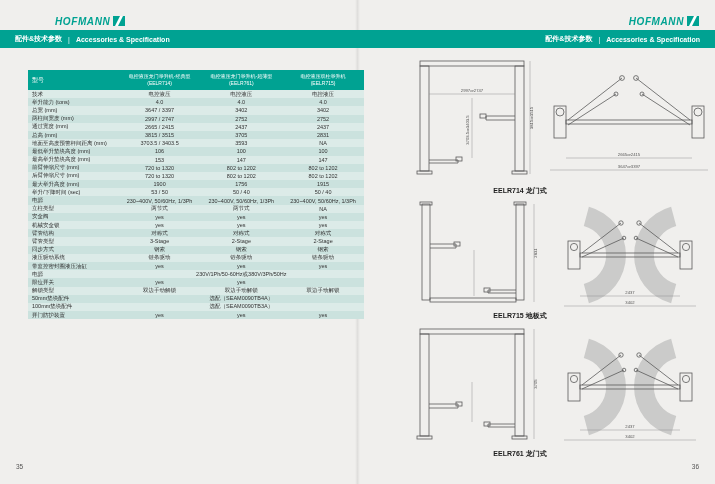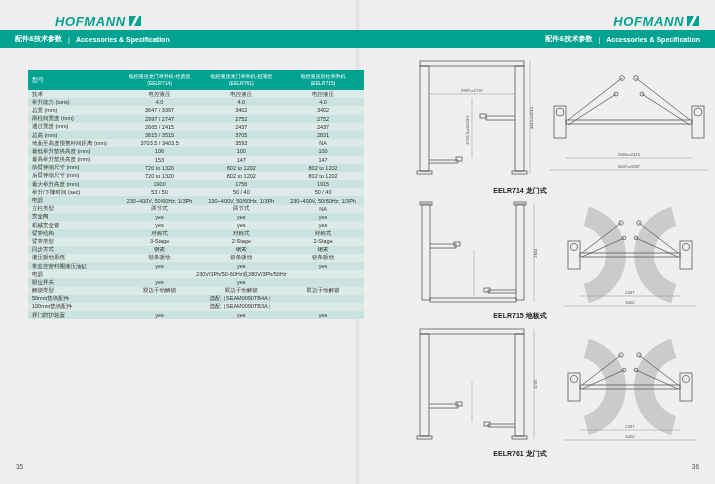--- a/index.html
+++ b/index.html
@@ -9,21 +9,21 @@
     font-family:"Liberation Sans","DejaVu Sans",sans-serif;
     color:#333;
   }
   
   .fold{position:absolute;left:355px;top:0;width:5px;height:484px;
     background:linear-gradient(90deg,rgba(0,0,0,0) 0%,rgba(0,0,0,0.07) 50%,rgba(0,0,0,0) 100%);}
   
   .logo{position:absolute;top:12px;display:flex;align-items:center;gap:3px;}
   .logo.left{left:55px;}
   .logo.right{right:16px;}
-  .logo-text{color:#00a292;font-weight:bold;font-style:italic;font-size:13px;letter-spacing:.6px;}
+  .logo-text{color:#00a292;font-weight:bold;font-style:italic;font-size:10px;letter-spacing:.6px;}
   .logo-mark{display:inline-block;}
   
   .banner{position:absolute;left:0;top:30px;width:715px;height:18px;background:#00a292;
     display:flex;align-items:center;justify-content:space-between;
     color:#fff;font-size:7px;font-weight:bold;}
   .banner .seg{display:flex;align-items:center;gap:6px;white-space:nowrap;}
   .banner .seg.l{padding-left:15px;}
   .banner .seg.r{padding-right:15px;}
   .banner .divider{font-weight:normal;opacity:.9;}
   

